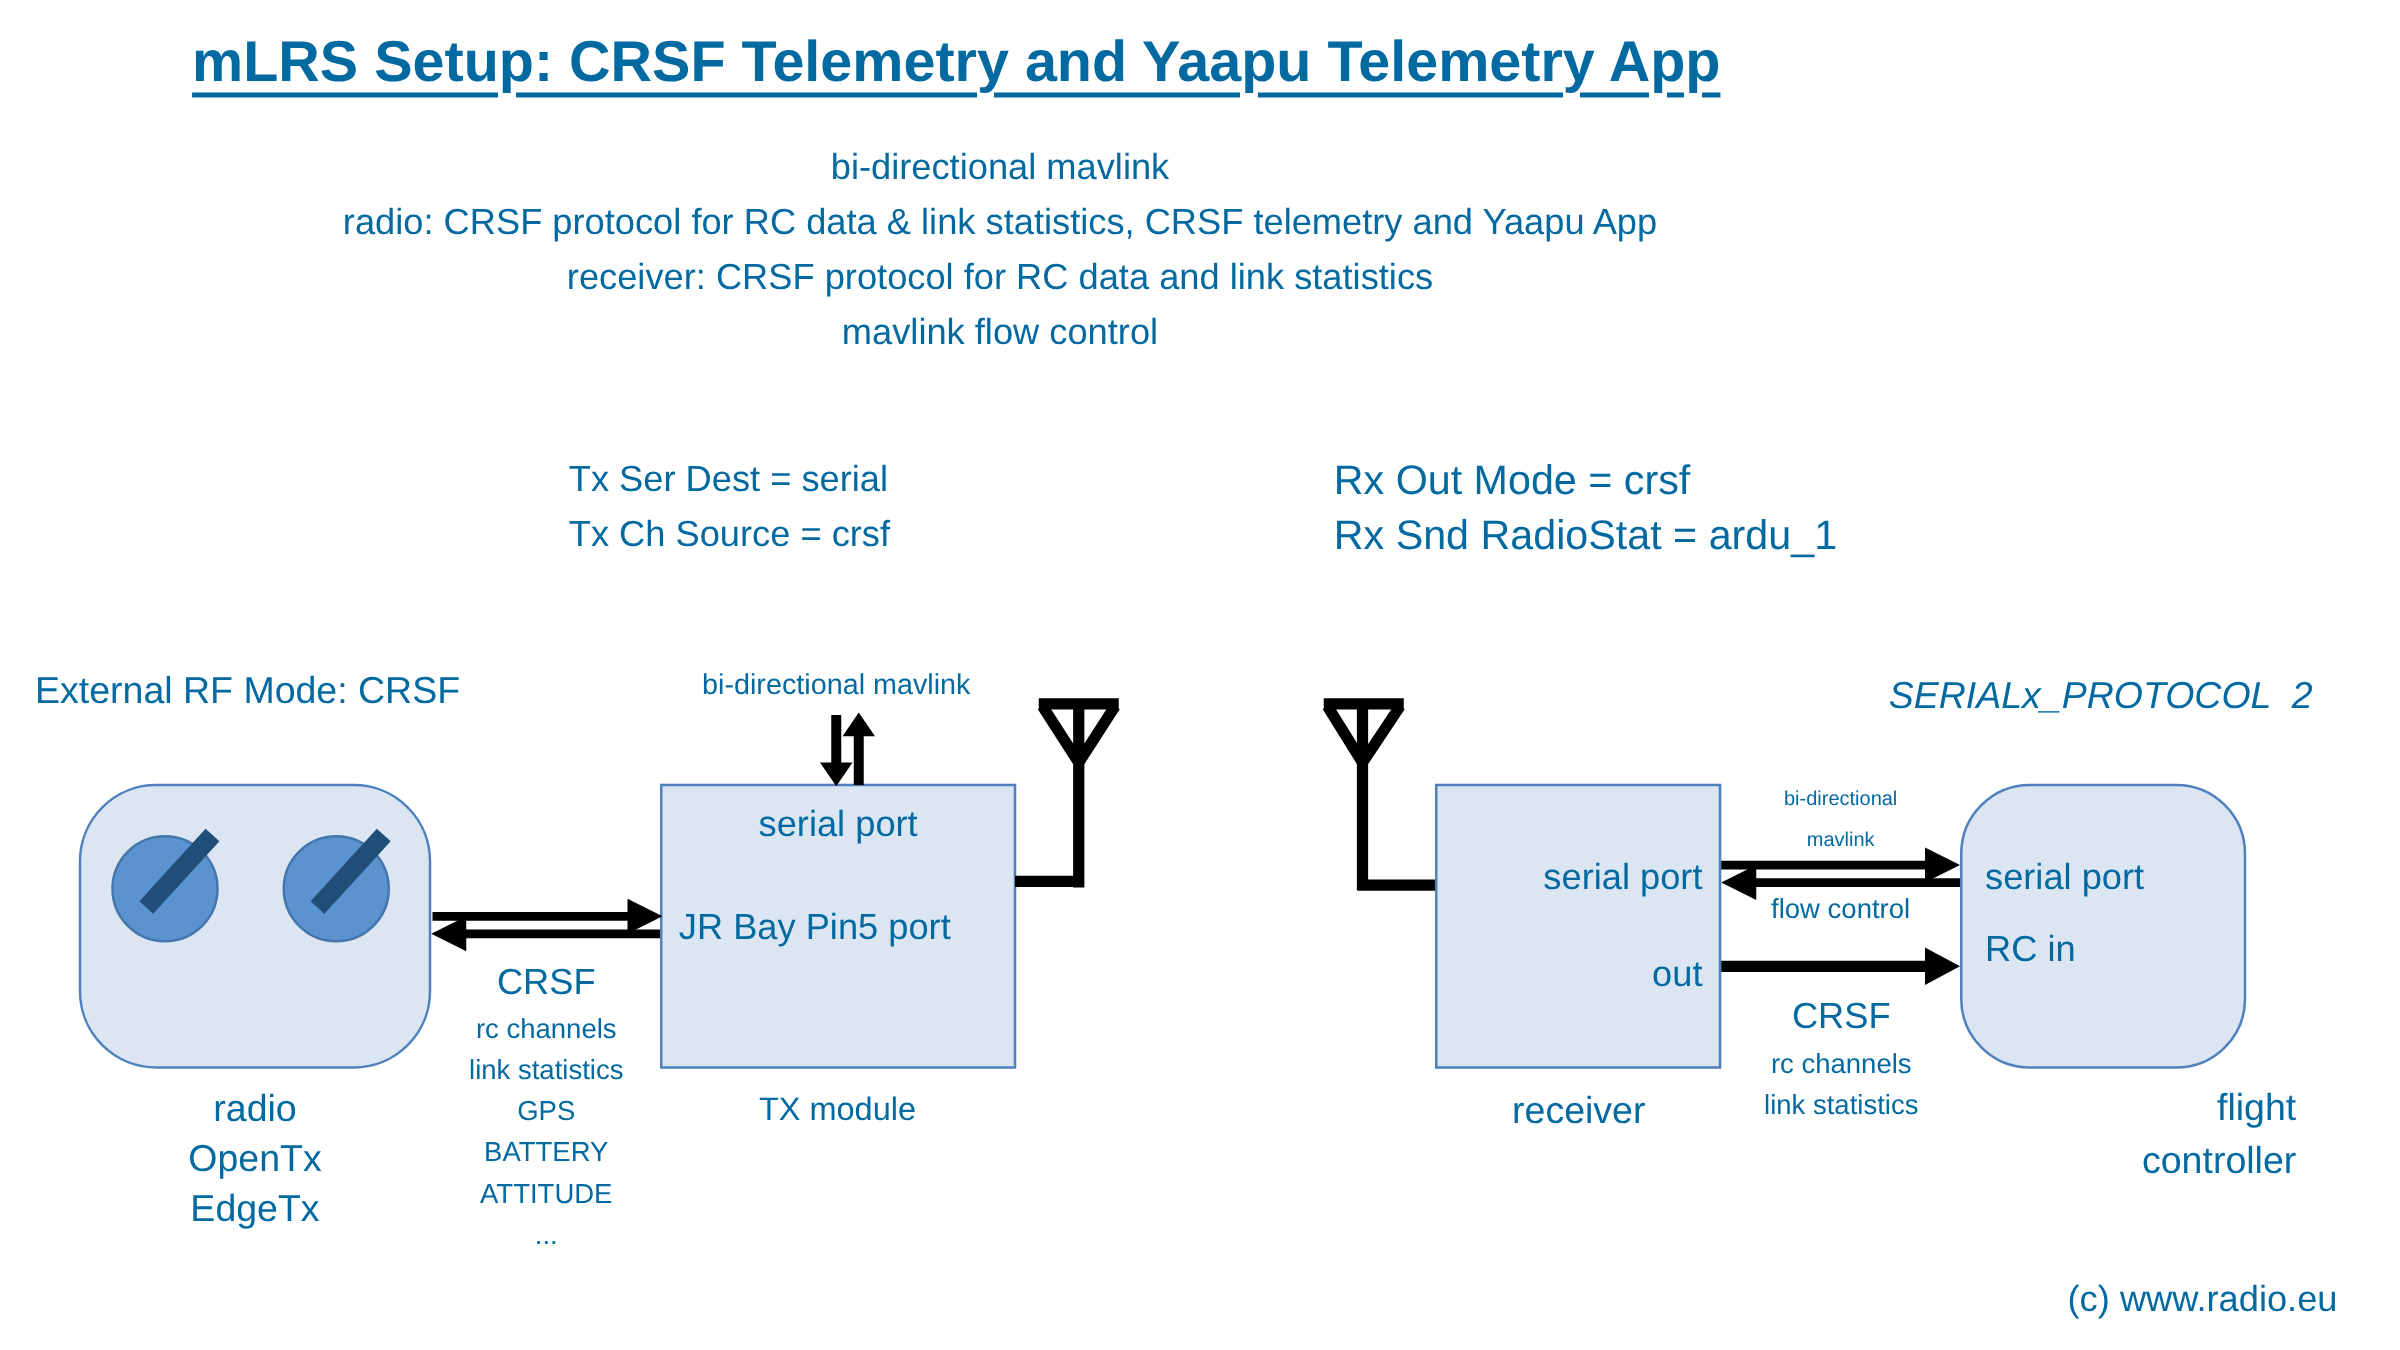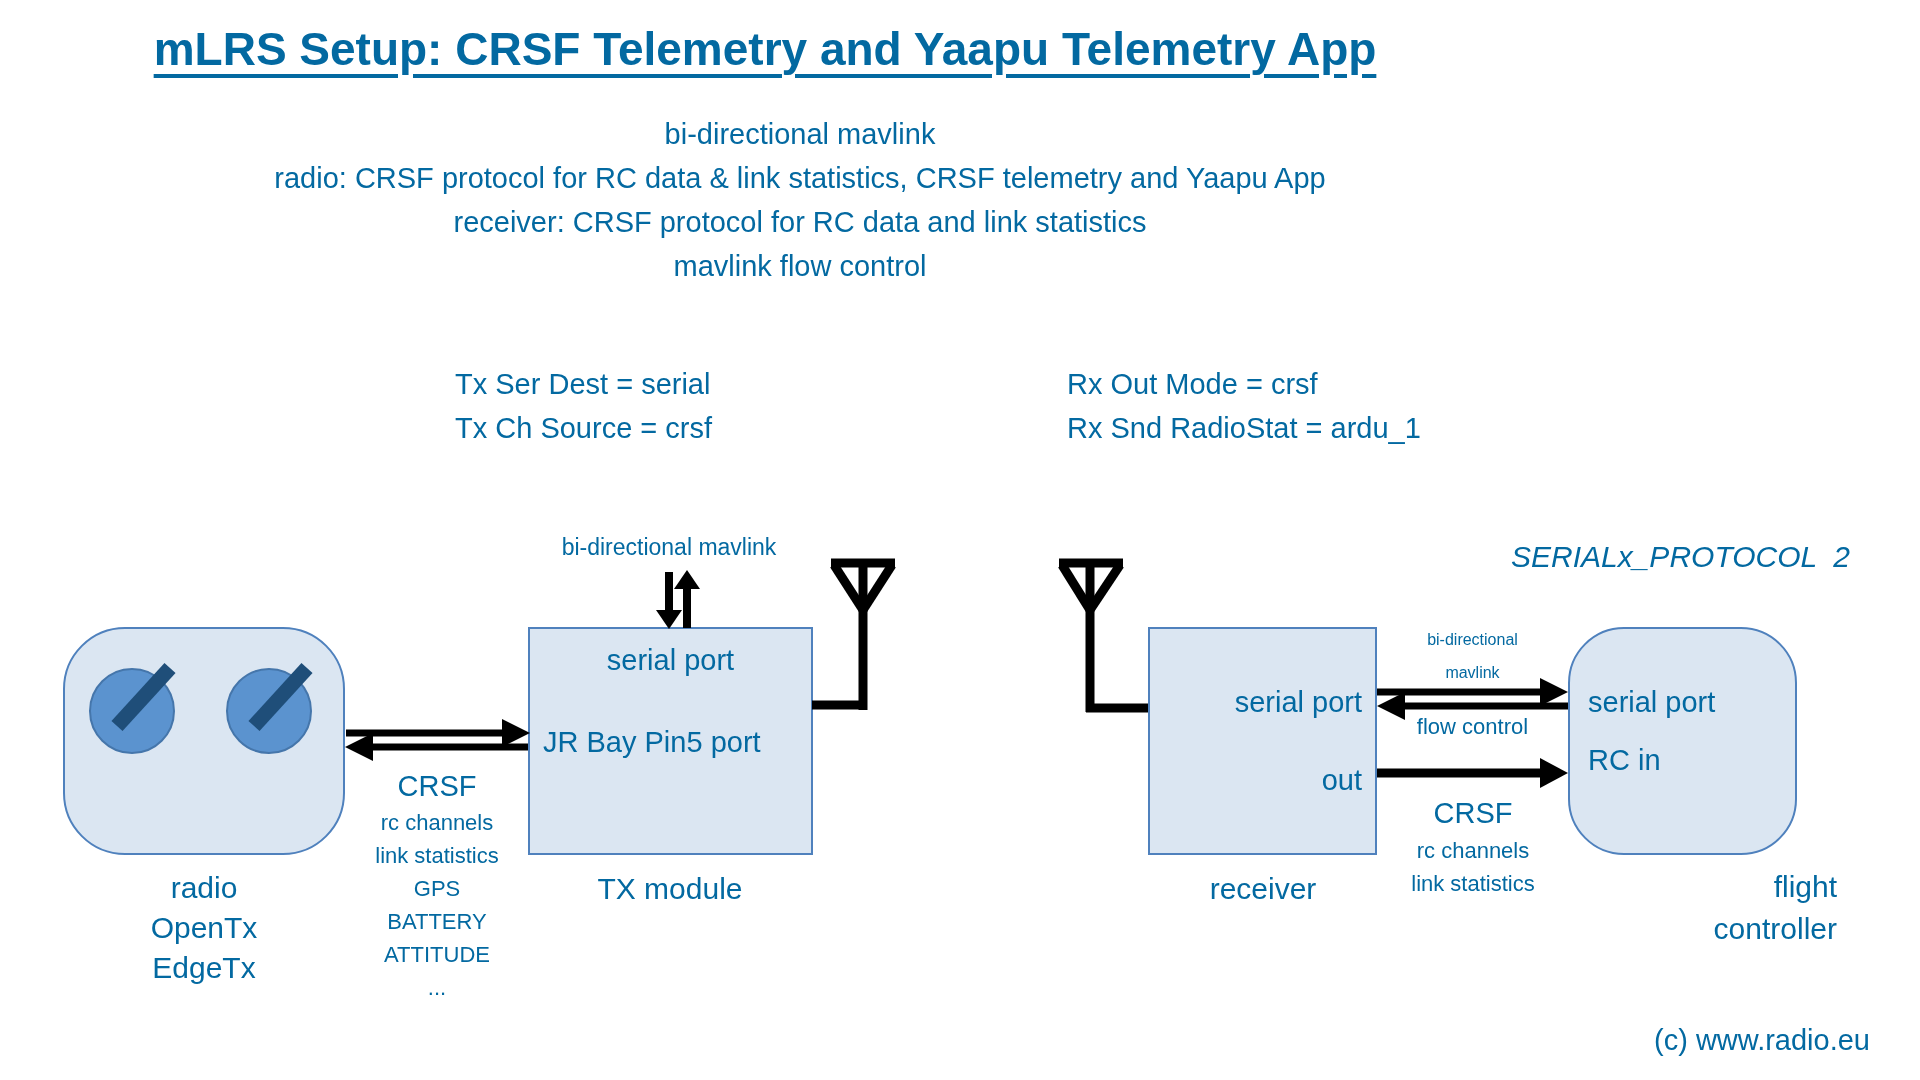--- a/index.html
+++ b/index.html
@@ -13,21 +13,21 @@
     left:150px;top:22px;width:1230px;text-align:center;
     font-size:46px;font-weight:bold;
   }
   .title span{
     text-decoration:underline;text-decoration-thickness:4px;text-underline-offset:9px;
   }
   
   .desc{left:250px;top:112px;width:1100px;font-size:29px;line-height:44px;text-align:center;}
   
   .set-tx{left:455px;top:362px;font-size:29px;line-height:44px;}
-  .set-rx{left:1067px;top:362px;font-size:29px;line-height:44px;}
+  .set-rx{left:1067px;top:362px;font-size:33px;line-height:44px;}
   
   .ext-rf{left:28px;top:536px;font-size:30px;}
   .tx-link-lbl{left:469px;top:534px;width:400px;text-align:center;font-size:23px;}
   .ser-proto{left:1440px;top:540px;width:410px;text-align:right;font-size:30px;white-space:pre;font-style:italic;}
   .copyright{left:1570px;top:1024px;width:300px;text-align:right;font-size:29px;}
   
   .node{
     position:absolute;background:#dbe6f2;border:2px solid #4f81bd;box-sizing:border-box;
   }
   .radio-box{left:63px;top:627px;width:282px;height:228px;border-radius:62px;}
@@ -37,21 +37,21 @@
   
   .port{position:absolute;font-size:29px;}
   .tx-top-port{left:528px;top:644px;width:285px;text-align:center;}
   .tx-side-port{left:543px;top:726px;}
   .rx-top-port{left:1112px;top:686px;width:250px;text-align:right;}
   .rx-bot-port{left:1112px;top:764px;width:250px;text-align:right;}
   .fc-top-port{left:1588px;top:686px;}
   .fc-bot-port{left:1588px;top:744px;}
   
   .radio-lbls{left:104px;top:868px;width:200px;text-align:center;font-size:30px;line-height:40px;}
-  .tx-lbl{left:520px;top:872px;width:300px;text-align:center;font-size:30px;}
+  .tx-lbl{left:520px;top:872px;width:300px;text-align:center;font-size:26px;}
   .rx-lbl{left:1113px;top:872px;width:300px;text-align:center;font-size:30px;}
   .fc-lbls{left:1537px;top:866px;width:300px;text-align:right;font-size:30px;line-height:42px;}
   
   .crsf-l{left:337px;top:770px;width:200px;text-align:center;font-size:29px;}
   .crsf-l-items{left:297px;top:806px;width:280px;text-align:center;font-size:22px;line-height:33px;}
   .mav-above{left:1370px;top:623px;width:205px;text-align:center;font-size:16px;line-height:33px;}
   .mav-below{left:1370px;top:714px;width:205px;text-align:center;font-size:22px;}
   .crsf-r{left:1373px;top:797px;width:200px;text-align:center;font-size:29px;}
   .crsf-r-items{left:1343px;top:834px;width:260px;text-align:center;font-size:22px;line-height:33px;}
   svg.overlay{position:absolute;left:0;top:0;pointer-events:none;}
@@ -73,20 +73,21 @@
   <div class="abs set-tx">
     <div>Tx Ser Dest = serial</div>
     <div>Tx Ch Source = crsf</div>
   </div>
 
   <div class="abs set-rx">
     <div>Rx Out Mode = crsf</div>
     <div>Rx Snd RadioStat = ardu_1</div>
   </div>
 
+  <div class="abs ext-rf">External RF Mode: CRSF</div>
   <div class="abs tx-link-lbl">bi-directional mavlink</div>
   <div class="abs ser-proto">SERIALx_PROTOCOL  2</div>
   <div class="abs copyright">(c) www.radio.eu</div>
 
   <div class="node radio-box"></div>
   <div class="node tx-box"></div>
   <div class="node rx-box"></div>
   <div class="node fc-box"></div>
 
   <svg class="overlay" width="1920" height="1080" viewBox="0 0 1920 1080">

